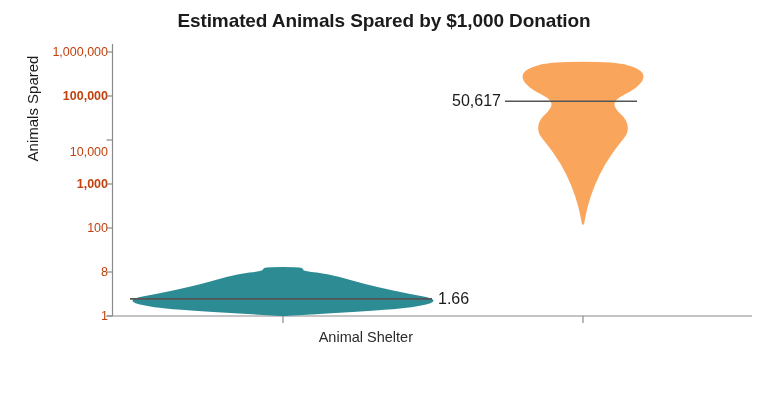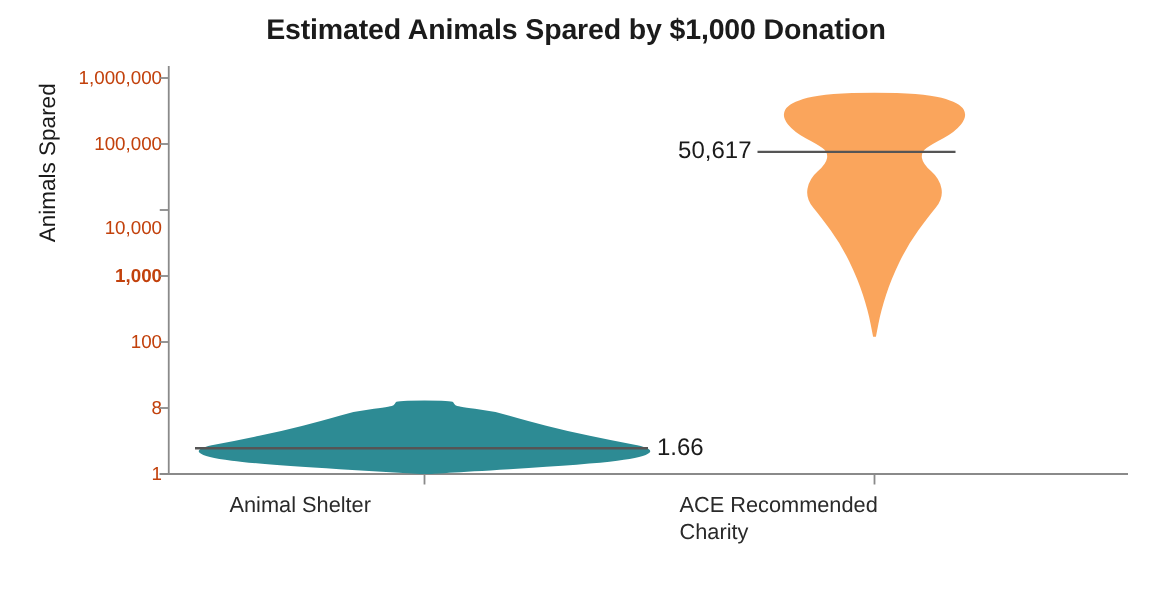--- a/index.html
+++ b/index.html
@@ -37,21 +37,21 @@
     width:72px;
     text-align:right;
     font-size:12.5px;
     color:#c2410c;
     transform:translateY(-50%);
     white-space:nowrap;
   }
   .ytick-wrap{position:absolute;left:32px;top:0;width:76px;height:100%;}
   .xtick-label{
     position:absolute;
-    text-align:left;
+    text-align:right;
     font-size:14.5px;
     color:#2a2a2a;
     line-height:1.25;
     transform:translateX(-50%);
     white-space:pre-line;
   }
   .median-value{
     position:absolute;
     font-size:16px;
     color:#1b1b1b;
@@ -68,21 +68,21 @@
   <div class="title">Estimated Animals Spared by $1,000 Donation</div>
 
   <div class="ylabel">Animals Spared</div>
 
   <div class="ytick-wrap">
       <div class="ytick-label" style="top: 316px;">1</div>
       <div class="ytick-label" style="top: 272px;">8</div>
       <div class="ytick-label" style="top: 228px;">100</div>
       <div class="ytick-label" style="top: 184px; font-weight: bold;">1,000</div>
       <div class="ytick-label" style="top: 152px;">10,000</div>
-      <div class="ytick-label" style="top: 96px;">100,000</div>
+      <div class="ytick-label" style="top: 96px; font-weight: bold;">100,000</div>
       <div class="ytick-label" style="top: 52px;">1,000,000</div>
     </div>
 
   <svg id="plot" width="768" height="403">
       <line x1="112.5" y1="44" x2="112.5" y2="316" stroke="#8a8a8a" stroke-width="1.2"></line>
       <line x1="106.5" y1="316" x2="752" y2="316" stroke="#8a8a8a" stroke-width="1.2"></line>
       <line x1="106.5" y1="316" x2="112.5" y2="316" stroke="#8a8a8a" stroke-width="1.2"></line>
       <line x1="106.5" y1="272" x2="112.5" y2="272" stroke="#8a8a8a" stroke-width="1.2"></line>
       <line x1="106.5" y1="228" x2="112.5" y2="228" stroke="#8a8a8a" stroke-width="1.2"></line>
       <line x1="106.5" y1="184" x2="112.5" y2="184" stroke="#8a8a8a" stroke-width="1.2"></line>
@@ -91,17 +91,15 @@
       <line x1="106.5" y1="52" x2="112.5" y2="52" stroke="#8a8a8a" stroke-width="1.2"></line>
       <line x1="283" y1="316" x2="283" y2="323" stroke="#8a8a8a" stroke-width="1.2"></line>
       <line x1="583" y1="316" x2="583" y2="323" stroke="#8a8a8a" stroke-width="1.2"></line>
       <path d="M 286.06 316.00 Q 286.06 316.00 339.61 312.79 Q 393.16 309.57 411.52 307.17 Q 429.88 304.77 432.94 301.82 Q 436.00 298.88 422.23 296.33 Q 408.46 293.77 393.16 290.52 Q 377.86 287.26 364.09 283.75 Q 350.32 280.23 339.61 277.12 Q 328.90 274.01 316.66 272.54 Q 304.42 271.07 303.65 270.20 Q 302.89 269.33 302.13 268.16 Q 301.36 266.99 283.00 266.99 Q 264.64 266.99 263.88 268.16 Q 263.11 269.33 262.35 270.20 Q 261.58 271.07 249.34 272.54 Q 237.10 274.01 226.39 277.12 Q 215.68 280.23 201.91 283.75 Q 188.14 287.26 172.84 290.52 Q 157.54 293.77 143.77 296.33 Q 130.00 298.88 133.06 301.82 Q 136.12 304.77 154.48 307.17 Q 172.84 309.57 226.39 312.79 L 279.94 316.00 Z" fill="#2d8b94" stroke="none"></path>
       <line x1="130" y1="298.87669228796057" x2="432" y2="298.87669228796057" stroke="#555555" stroke-width="1.6"></line>
       <path d="M 583.93 224.52 Q 583.93 224.52 585.63 215.76 Q 587.34 207.01 590.75 196.51 Q 594.16 186.01 599.74 174.51 Q 605.32 163.01 612.14 153.64 Q 618.96 144.26 623.92 138.26 Q 628.88 132.25 627.64 125.63 Q 626.40 119.01 620.82 114.13 Q 615.24 109.25 614.62 105.25 Q 614.00 101.25 617.72 98.63 Q 621.44 96.00 628.88 92.13 Q 636.32 88.25 640.66 83.00 Q 645.00 77.74 642.52 73.16 Q 640.04 68.58 627.64 65.17 Q 615.24 61.76 583.00 61.76 Q 550.76 61.76 538.36 65.17 Q 525.96 68.58 523.48 73.16 Q 521.00 77.74 525.34 83.00 Q 529.68 88.25 537.12 92.13 Q 544.56 96.00 548.28 98.63 Q 552.00 101.25 551.38 105.25 Q 550.76 109.25 545.18 114.13 Q 539.60 119.01 538.36 125.63 Q 537.12 132.25 542.08 138.26 Q 547.04 144.26 553.86 153.64 Q 560.68 163.01 566.26 174.51 Q 571.84 186.01 575.25 196.51 Q 578.66 207.01 580.37 215.76 L 582.07 224.52 Z" fill="#faa55c" stroke="none"></path>
       <line x1="505" y1="101.25300414428384" x2="637" y2="101.25300414428384" stroke="#555555" stroke-width="1.6"></line>
     </svg>
 
 <div class="xtick-label" style="left: 283px; top: 328px; width: 260px;">Animal Shelter</div>
-    <div class="xtick-label" style="left: 583px; top: 328px; width: 260px;">ACE Recommended
-Charity</div>
     <div class="median-value" style="top: 298.877px; left: 438px;">1.66</div>
     <div class="median-value" style="top: 101.253px; left: 501px; transform: translate(-100%, -50%);">50,617</div>
   </div>
 
 </body></html>

